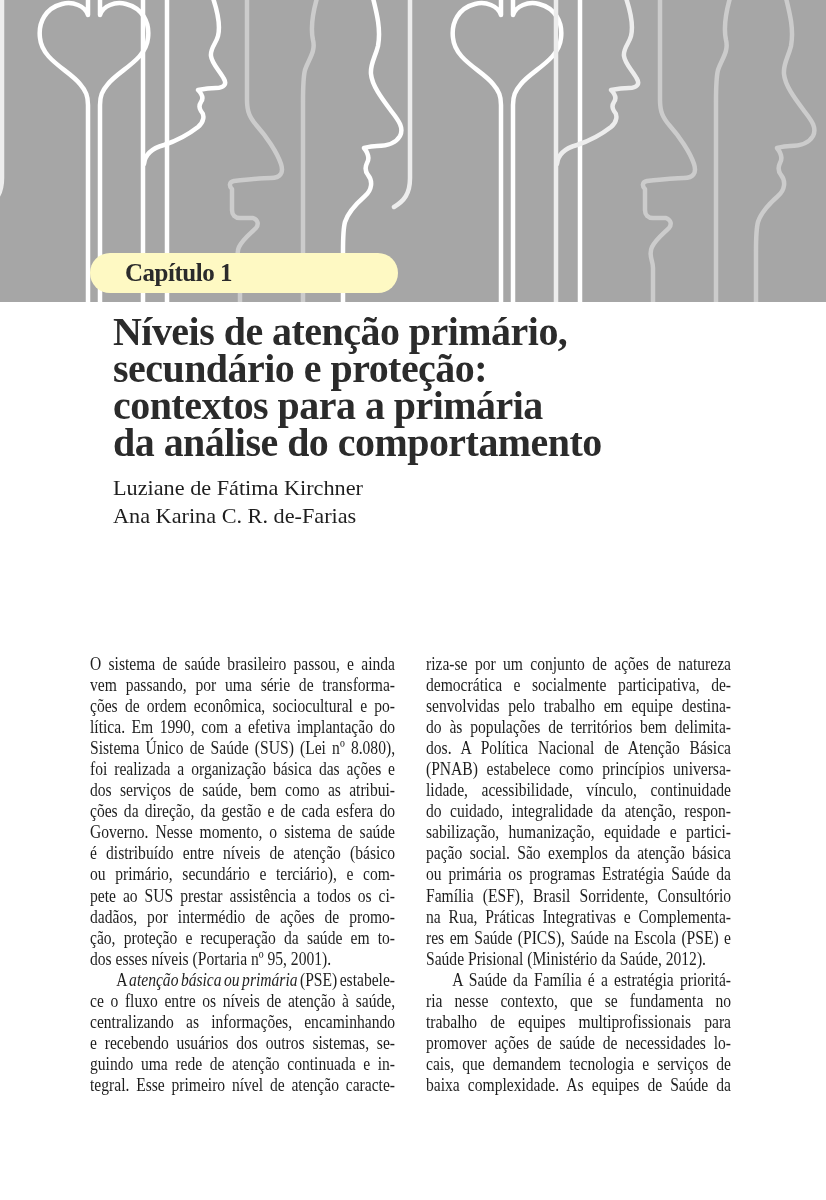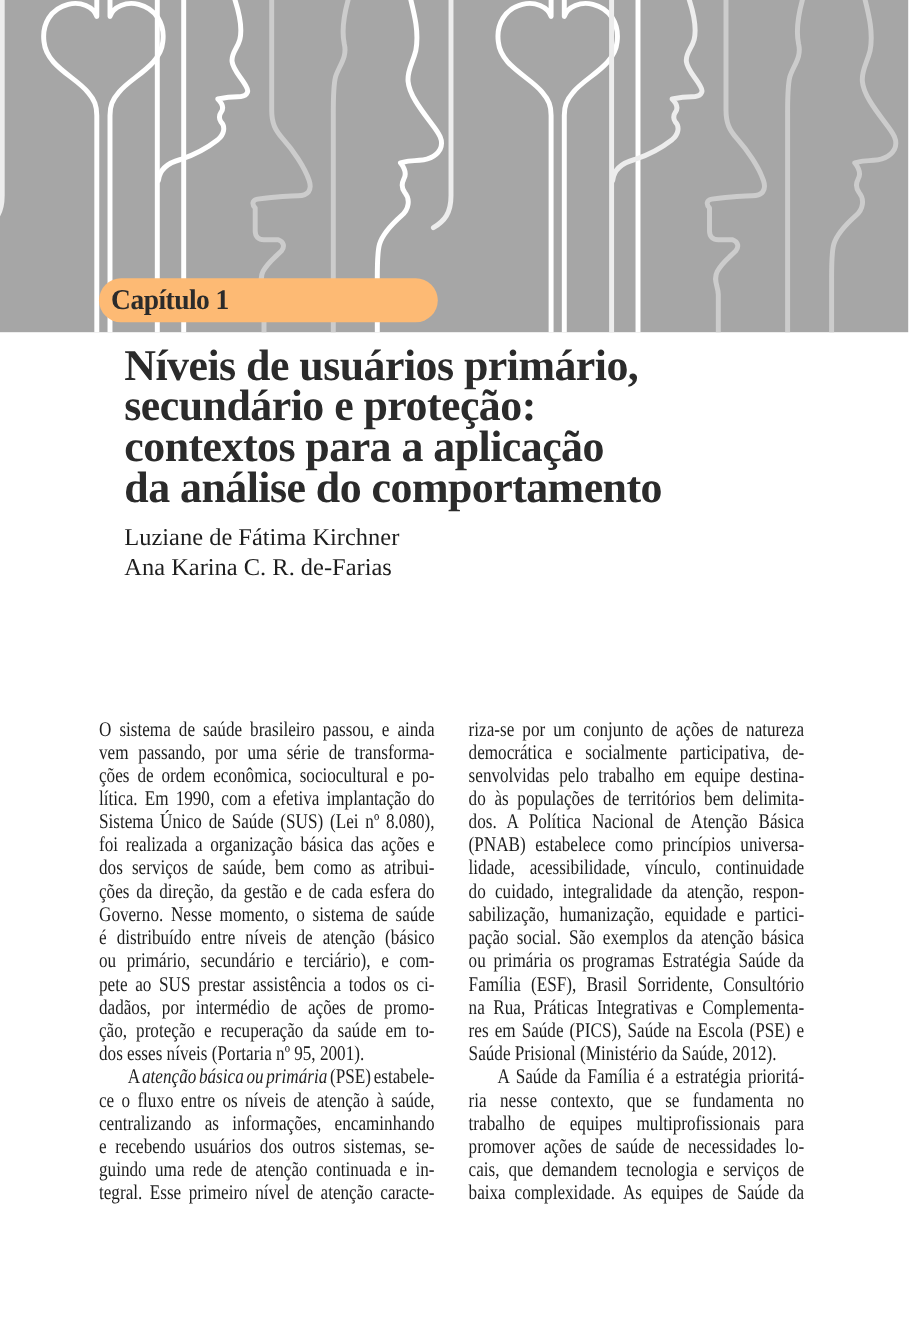--- a/index.html
+++ b/index.html
@@ -7,21 +7,21 @@
         font-family:"Liberation Serif","DejaVu Serif",serif;}
   
   .header{position:absolute;left:0;top:0;width:826px;height:302px;background:#a6a6a6;overflow:hidden;}
   .header svg{position:absolute;left:0;top:0;display:block;}
   .art path{fill:none;stroke-linecap:round;stroke-linejoin:round;stroke-width:4.5px;}
   .sw{stroke:#ffffff;}
   .sm{stroke:#ededed;}
   .sl{stroke:#cccccc;}
   
   .pill{position:absolute;left:90px;top:253px;width:308px;height:40px;border-radius:21px;
-        background:#fdba74;display:flex;align-items:center;padding-left:11px;box-sizing:border-box;}
+        background:#fef9c3;display:flex;align-items:center;padding-left:35px;box-sizing:border-box;}
   .pill .chapter{font-weight:bold;font-size:26px;color:#2b2b2b;display:inline-block;
         transform-origin:left center;white-space:nowrap;letter-spacing:-0.5px;}
   
   .title{position:absolute;left:113px;top:313px;font-weight:bold;font-size:40px;line-height:37px;
         color:#2b2b2b;white-space:nowrap;transform-origin:left top;letter-spacing:-0.5px;}
   .authors{position:absolute;left:113px;top:474px;font-size:22px;line-height:28px;color:#1e1e1e;
         white-space:nowrap;transform-origin:left top;}
   
   .col{position:absolute;top:653px;width:372px;font-size:19px;color:#1e1e1e;
        transform-origin:left top;}
@@ -76,23 +76,23 @@
         <use href="#faceC" class="sl"></use>
       </g>
     </svg>
 
     <div class="pill">
       <span class="chapter" style="transform: scaleX(0.961258);">Capítulo 1</span>
     </div>
   </div>
 
   <div class="title" style="transform: scaleX(0.997819);">
-      <div class="title-line"><span class="seg"><span>Níveis de usuários primário,</span></span></div>
+      <div class="title-line"><span class="seg"><span>Níveis de atenção primário,</span></span></div>
       <div class="title-line"><span class="seg"><span>secundário e proteção:</span></span></div>
-      <div class="title-line"><span class="seg"><span>contextos para a aplicação</span></span></div>
+      <div class="title-line"><span class="seg"><span>contextos para a primária</span></span></div>
       <div class="title-line"><span class="seg"><span>da análise do comportamento</span></span></div>
     </div>
 
   <div class="authors" style="transform: scaleX(1.01048);">
       <div class="author-line"><span class="seg"><span>Luziane de Fátima Kirchner</span></span></div>
       <div class="author-line"><span class="seg"><span>Ana Karina C. R. de-Farias</span></span></div>
     </div>
 
   <div class="col" id="col-left" style="transform: scaleX(0.82);">
       <div class="bline" style="word-spacing: 4.14732px;"><span class="seg"><span>O sistema de saúde brasileiro passou, e ainda</span></span></div>

